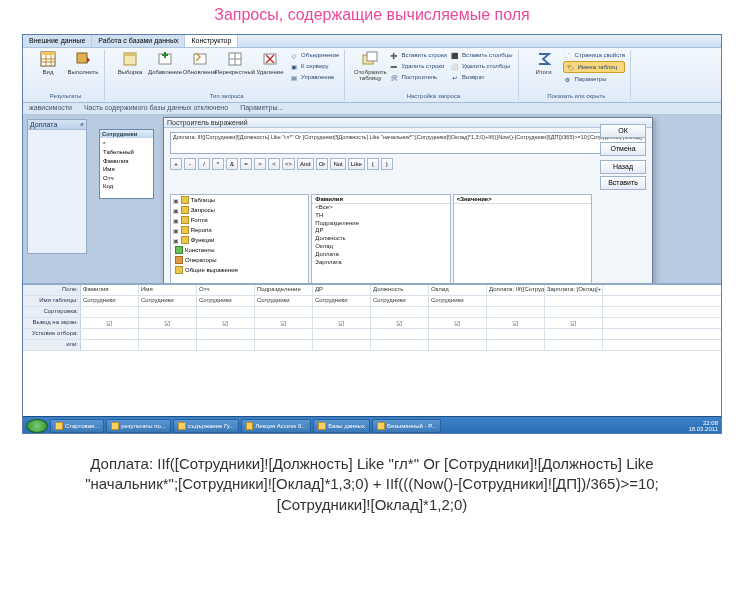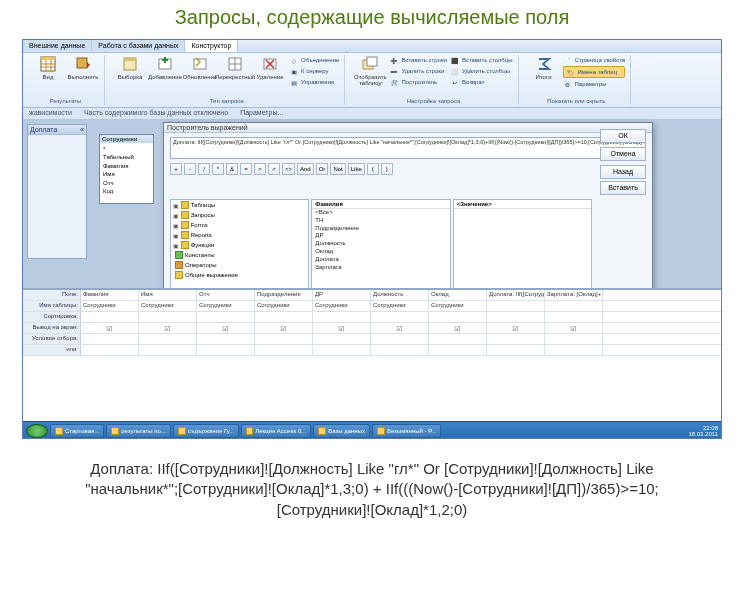--- a/index.html
+++ b/index.html
@@ -6,24 +6,24 @@
   body {
     width: 744px;
     height: 600px;
     background: #fff;
     font-family: Tahoma, Verdana, sans-serif;
     font-size: 8px;
     overflow: hidden;
   }
   .slide-title {
     text-align: center;
-    font-size: 20px;
+    font-size: 16px;
     font-weight: 400;
     margin: 6px 0 10px;
-    color: #4d7c0f;
+    color: #ec4899;
   }
   .app-frame {
     width: 700px;
     height: 400px;
     margin: 0 auto;
     border: 1px solid #5a7db3;
     background: #d2e0f0;
     position: relative;
     overflow: hidden;
   }

